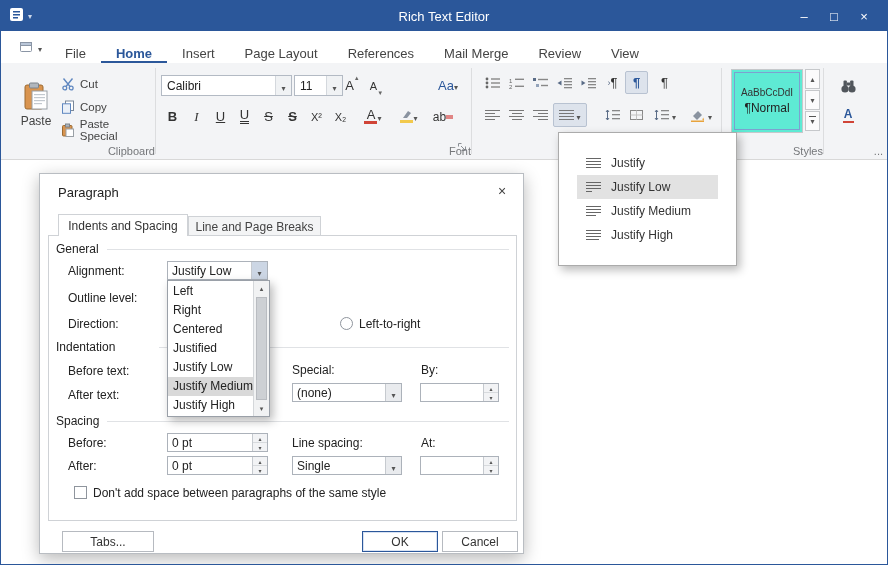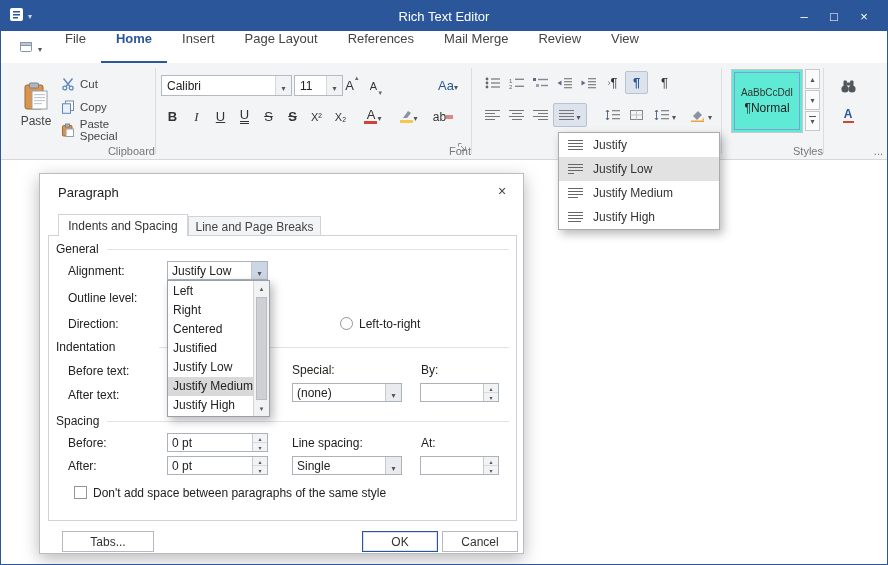--- a/index.html
+++ b/index.html
@@ -11,21 +11,21 @@
   .titlebar{position:relative;height:30px;background:#2b579a;display:flex;align-items:center;padding:0 8px;}
   .title{position:absolute;left:0;right:0;text-align:center;color:#fff;font-size:13px;pointer-events:none;}
   .tb-caret{color:#cdd8ea;font-size:8px;margin-left:4px;}
   .win-controls{margin-left:auto;display:flex;z-index:2;}
   .win-btn{width:30px;height:30px;display:flex;align-items:center;justify-content:center;color:#fff;font-size:13px;}
 
   
   .tabs-row{height:32px;background:#fff;display:flex;align-items:stretch;padding-left:10px;}
   .ribbon-opt{display:flex;align-items:center;padding:0 8px;}
   .ribbon-opt .caret{margin-left:3px;}
-  .rtab{display:flex;align-items:flex-start;padding:0 15px;font-size:13px;color:#444;border-bottom:2px solid transparent;}
+  .rtab{display:flex;align-items:flex-end;padding:0 15px;font-size:13px;color:#444;border-bottom:2px solid transparent;}
   .rtab.active{color:#2b579a;font-weight:bold;border-bottom-color:#2b579a;}
 
   
   .ribbon-body{position:relative;height:97px;background:#f3f4f6;border-bottom:1px solid #d8d8d8;}
   .group{position:absolute;top:0;bottom:0;}
   .group-label{position:absolute;left:0;right:0;bottom:2px;text-align:right;font-size:11px;color:#75777a;}
   .sep{position:absolute;top:5px;bottom:5px;width:1px;background:#dcdddf;}
   .abs{position:absolute;}
   .sbtn{position:absolute;height:23px;width:23px;display:flex;align-items:center;justify-content:center;border:1px solid transparent;border-radius:2px;color:#333;font-size:13px;}
   .sbtn.toggled,.pressed{background:#dde3ec;border-color:#b8c2d1;}
@@ -62,21 +62,21 @@
   .gal{position:absolute;background:#5eead4;border:1px solid #c6c8cb;}
   .gal-item{position:absolute;inset:2px;border:1px solid #7da0d0;display:flex;flex-direction:column;align-items:center;justify-content:center;gap:3px;}
   .gal-prev{font-size:10px;color:#333;}
   .gal-name{font-size:12px;color:#222;}
   .nav-btn{position:absolute;width:15px;height:20px;display:flex;align-items:center;justify-content:center;border:1px solid #c6c8cb;background:#fbfbfc;}
   .tinyup::after{content:"▴";font-size:8px;color:#555;}
   .tinydn::after{content:"▾";font-size:8px;color:#555;}
   .more-line{position:absolute;top:4px;left:3px;right:3px;height:1px;background:#555;}
 
   
-  .jmenu{position:absolute;left:557px;top:131px;width:162px;background:#fff;border:1px solid #ababab;box-shadow:3px 4px 9px rgba(0,0,0,.28);padding:0;z-index:40;}
+  .jmenu{position:absolute;left:557px;top:131px;width:179px;background:#fff;border:1px solid #ababab;box-shadow:3px 4px 9px rgba(0,0,0,.28);padding:18px;z-index:40;}
   .jitem{height:24px;display:flex;align-items:center;gap:10px;padding:0 9px;font-size:12px;color:#333;}
   .jitem.hl{background:#e2e2e2;}
 
   
   .dialog{position:absolute;left:38px;top:172px;width:485px;height:381px;background:#fff;border:1px solid #b9bdc2;box-shadow:0 5px 16px rgba(0,0,0,.28);z-index:20;}
   .dlg-title{position:absolute;left:18px;top:11px;font-size:13px;color:#222;}
   .dlg-close{position:absolute;right:12px;top:8px;width:18px;height:18px;display:flex;align-items:center;justify-content:center;font-size:14px;color:#444;}
   .dtab{position:absolute;display:flex;align-items:center;justify-content:center;font-size:12px;color:#333;}
   .dtab.active{left:18px;top:40px;width:130px;height:22px;background:#fff;border:1px solid #cfd2d6;border-bottom:none;z-index:3;}
   .dtab.inactive{left:148px;top:42px;width:133px;height:20px;background:#f3f4f5;border:1px solid #cfd2d6;border-bottom:none;color:#444;}

